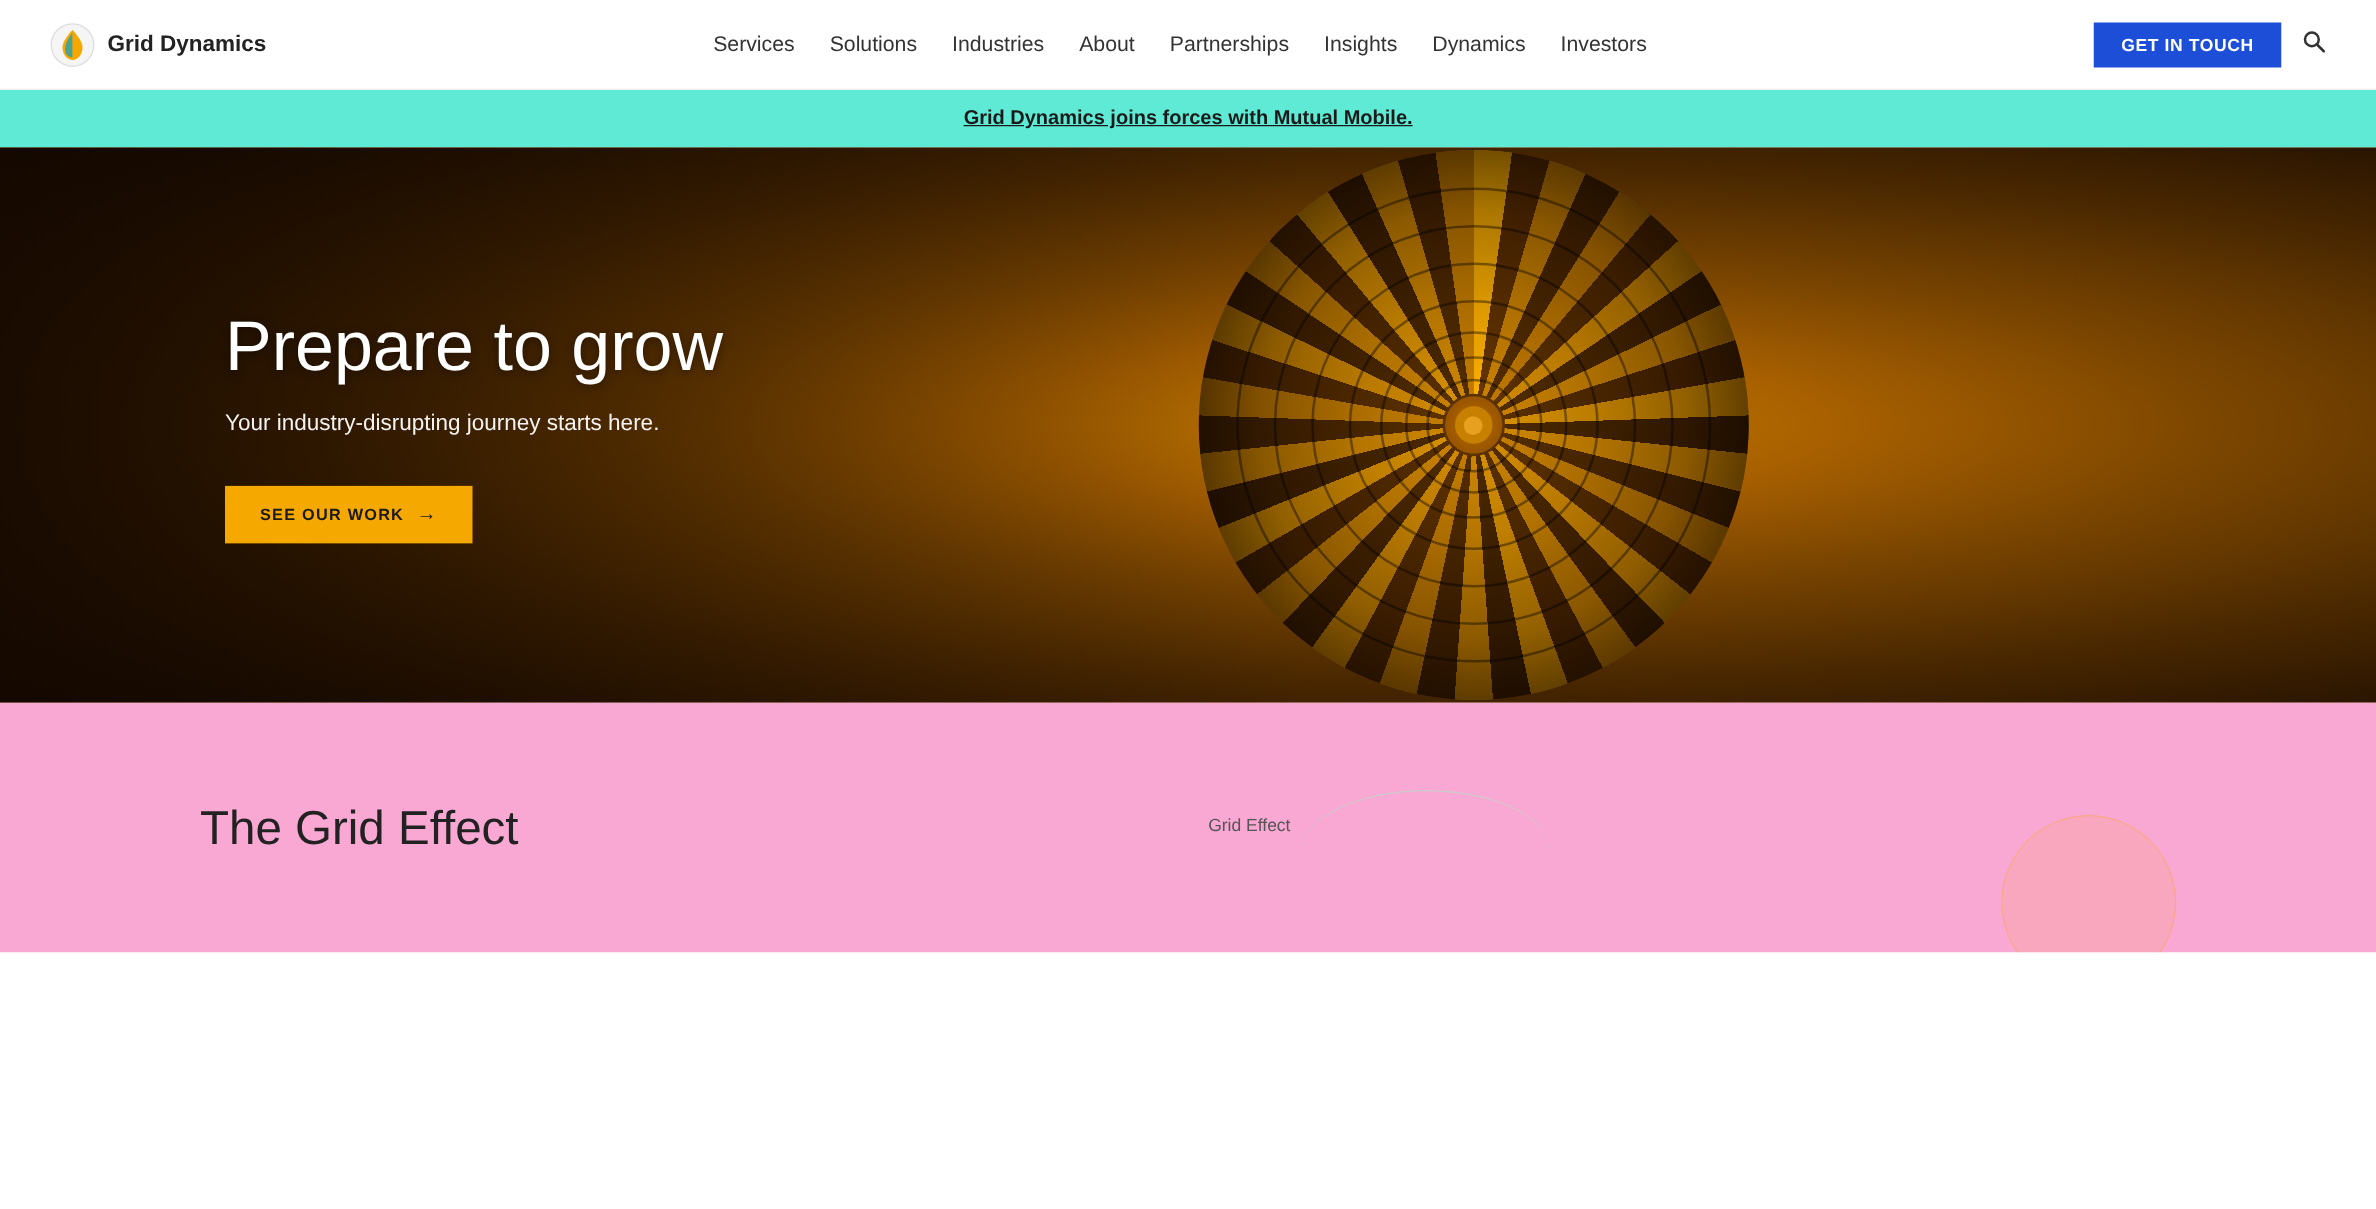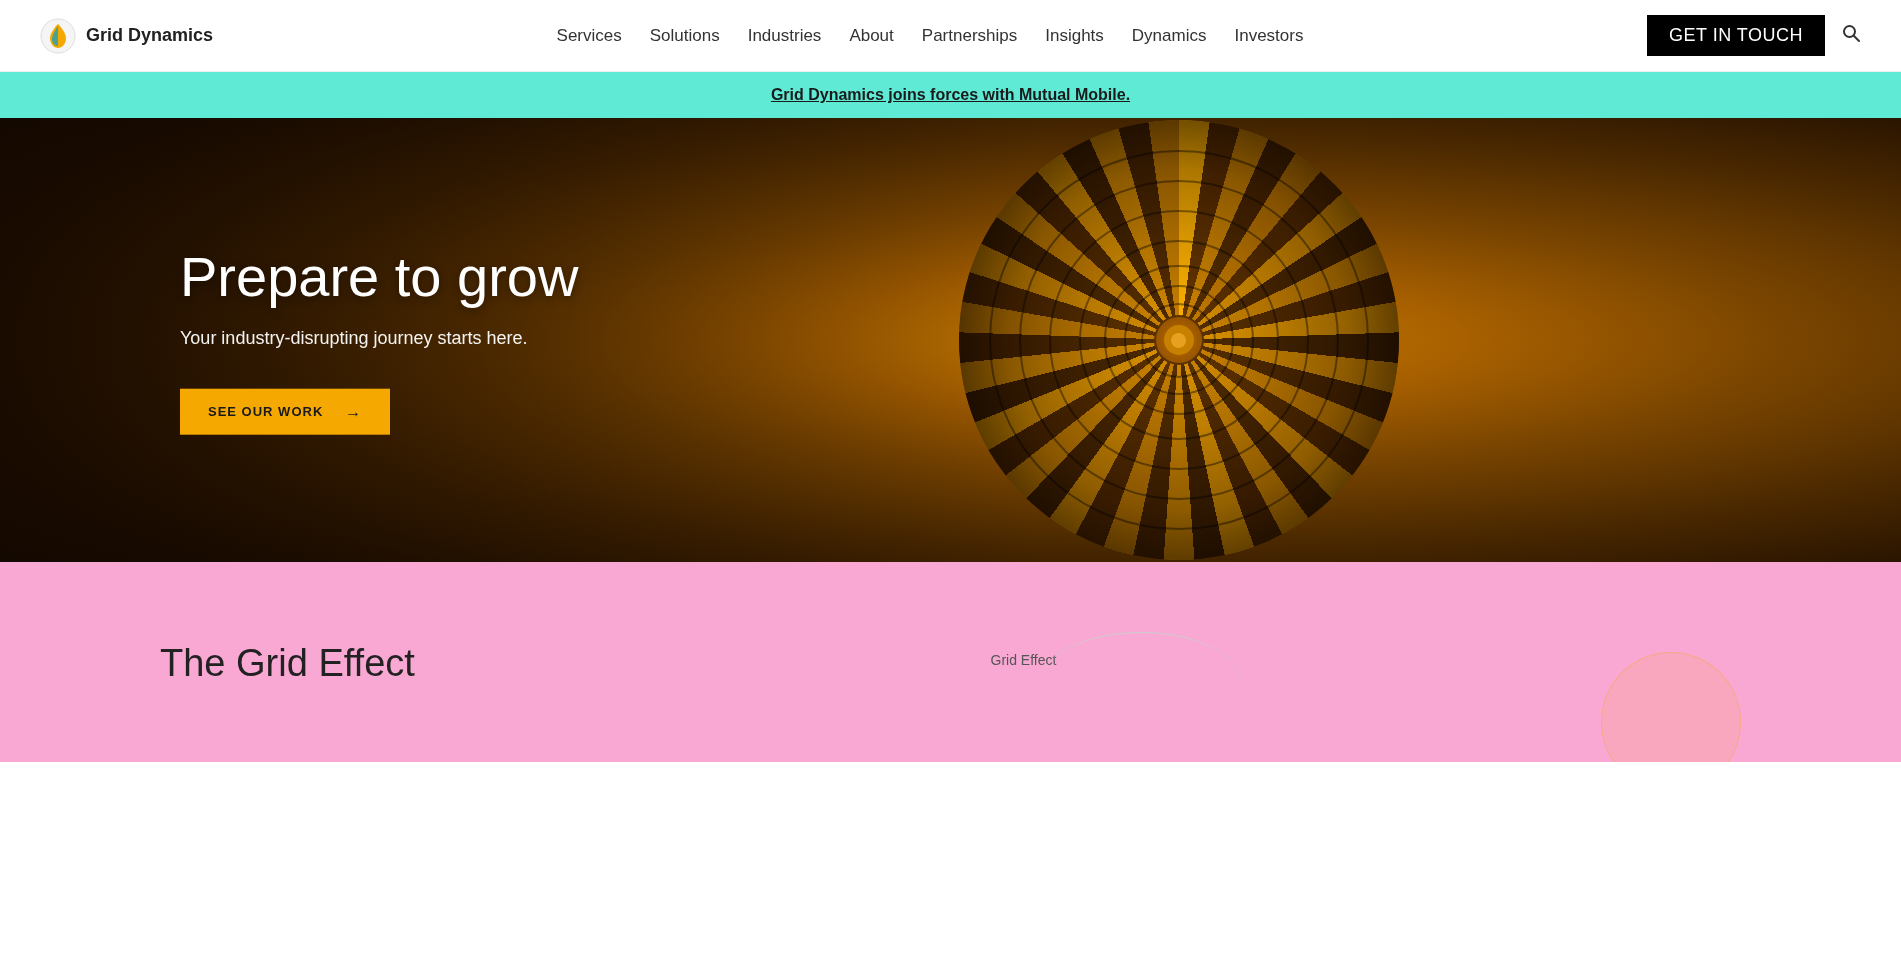--- a/index.html
+++ b/index.html
@@ -43,26 +43,26 @@
       color: #333;
       font-size: 17px;
       font-weight: 500;
     }
     .nav-right {
       display: flex;
       align-items: center;
       gap: 16px;
     }
     .btn-get-in-touch {
-      background: #000000;
+      background: #1d4ed8;
       color: #fff;
       border: none;
       padding: 10px 22px;
-      font-size: 18px;
-      font-weight: 400;
+      font-size: 14px;
+      font-weight: 700;
       letter-spacing: 0.5px;
       cursor: pointer;
       text-transform: uppercase;
     }
     .search-icon-btn {
       background: none;
       border: none;
       cursor: pointer;
       font-size: 20px;
       color: #333;
@@ -116,21 +116,21 @@
     }
     .hero-subtitle {
       font-size: 18px;
       font-weight: 400;
       margin-bottom: 40px;
       opacity: 0.95;
     }
     .btn-see-work {
       display: inline-flex;
       align-items: center;
-      gap: 22px;
+      gap: 10px;
       background: #f5a800;
       color: #1a1a1a;
       border: none;
       padding: 14px 28px;
       font-size: 13px;
       font-weight: 700;
       letter-spacing: 1px;
       text-transform: uppercase;
       cursor: pointer;
     }
@@ -158,21 +158,21 @@
       flex: 1;
       position: relative;
       display: flex;
       align-items: flex-start;
       justify-content: flex-start;
     }
     .grid-effect-label {
       font-size: 14px;
       color: #555;
       margin-top: 30px;
-      margin-left: 40px;
+      margin-left: 16px;
     }
     .grid-effect-arc {
       position: absolute;
       top: 10px;
       left: 90px;
       width: 200px;
       height: 100px;
       border-top: 1px solid #ccc;
       border-radius: 50% 50% 0 0;
     }

